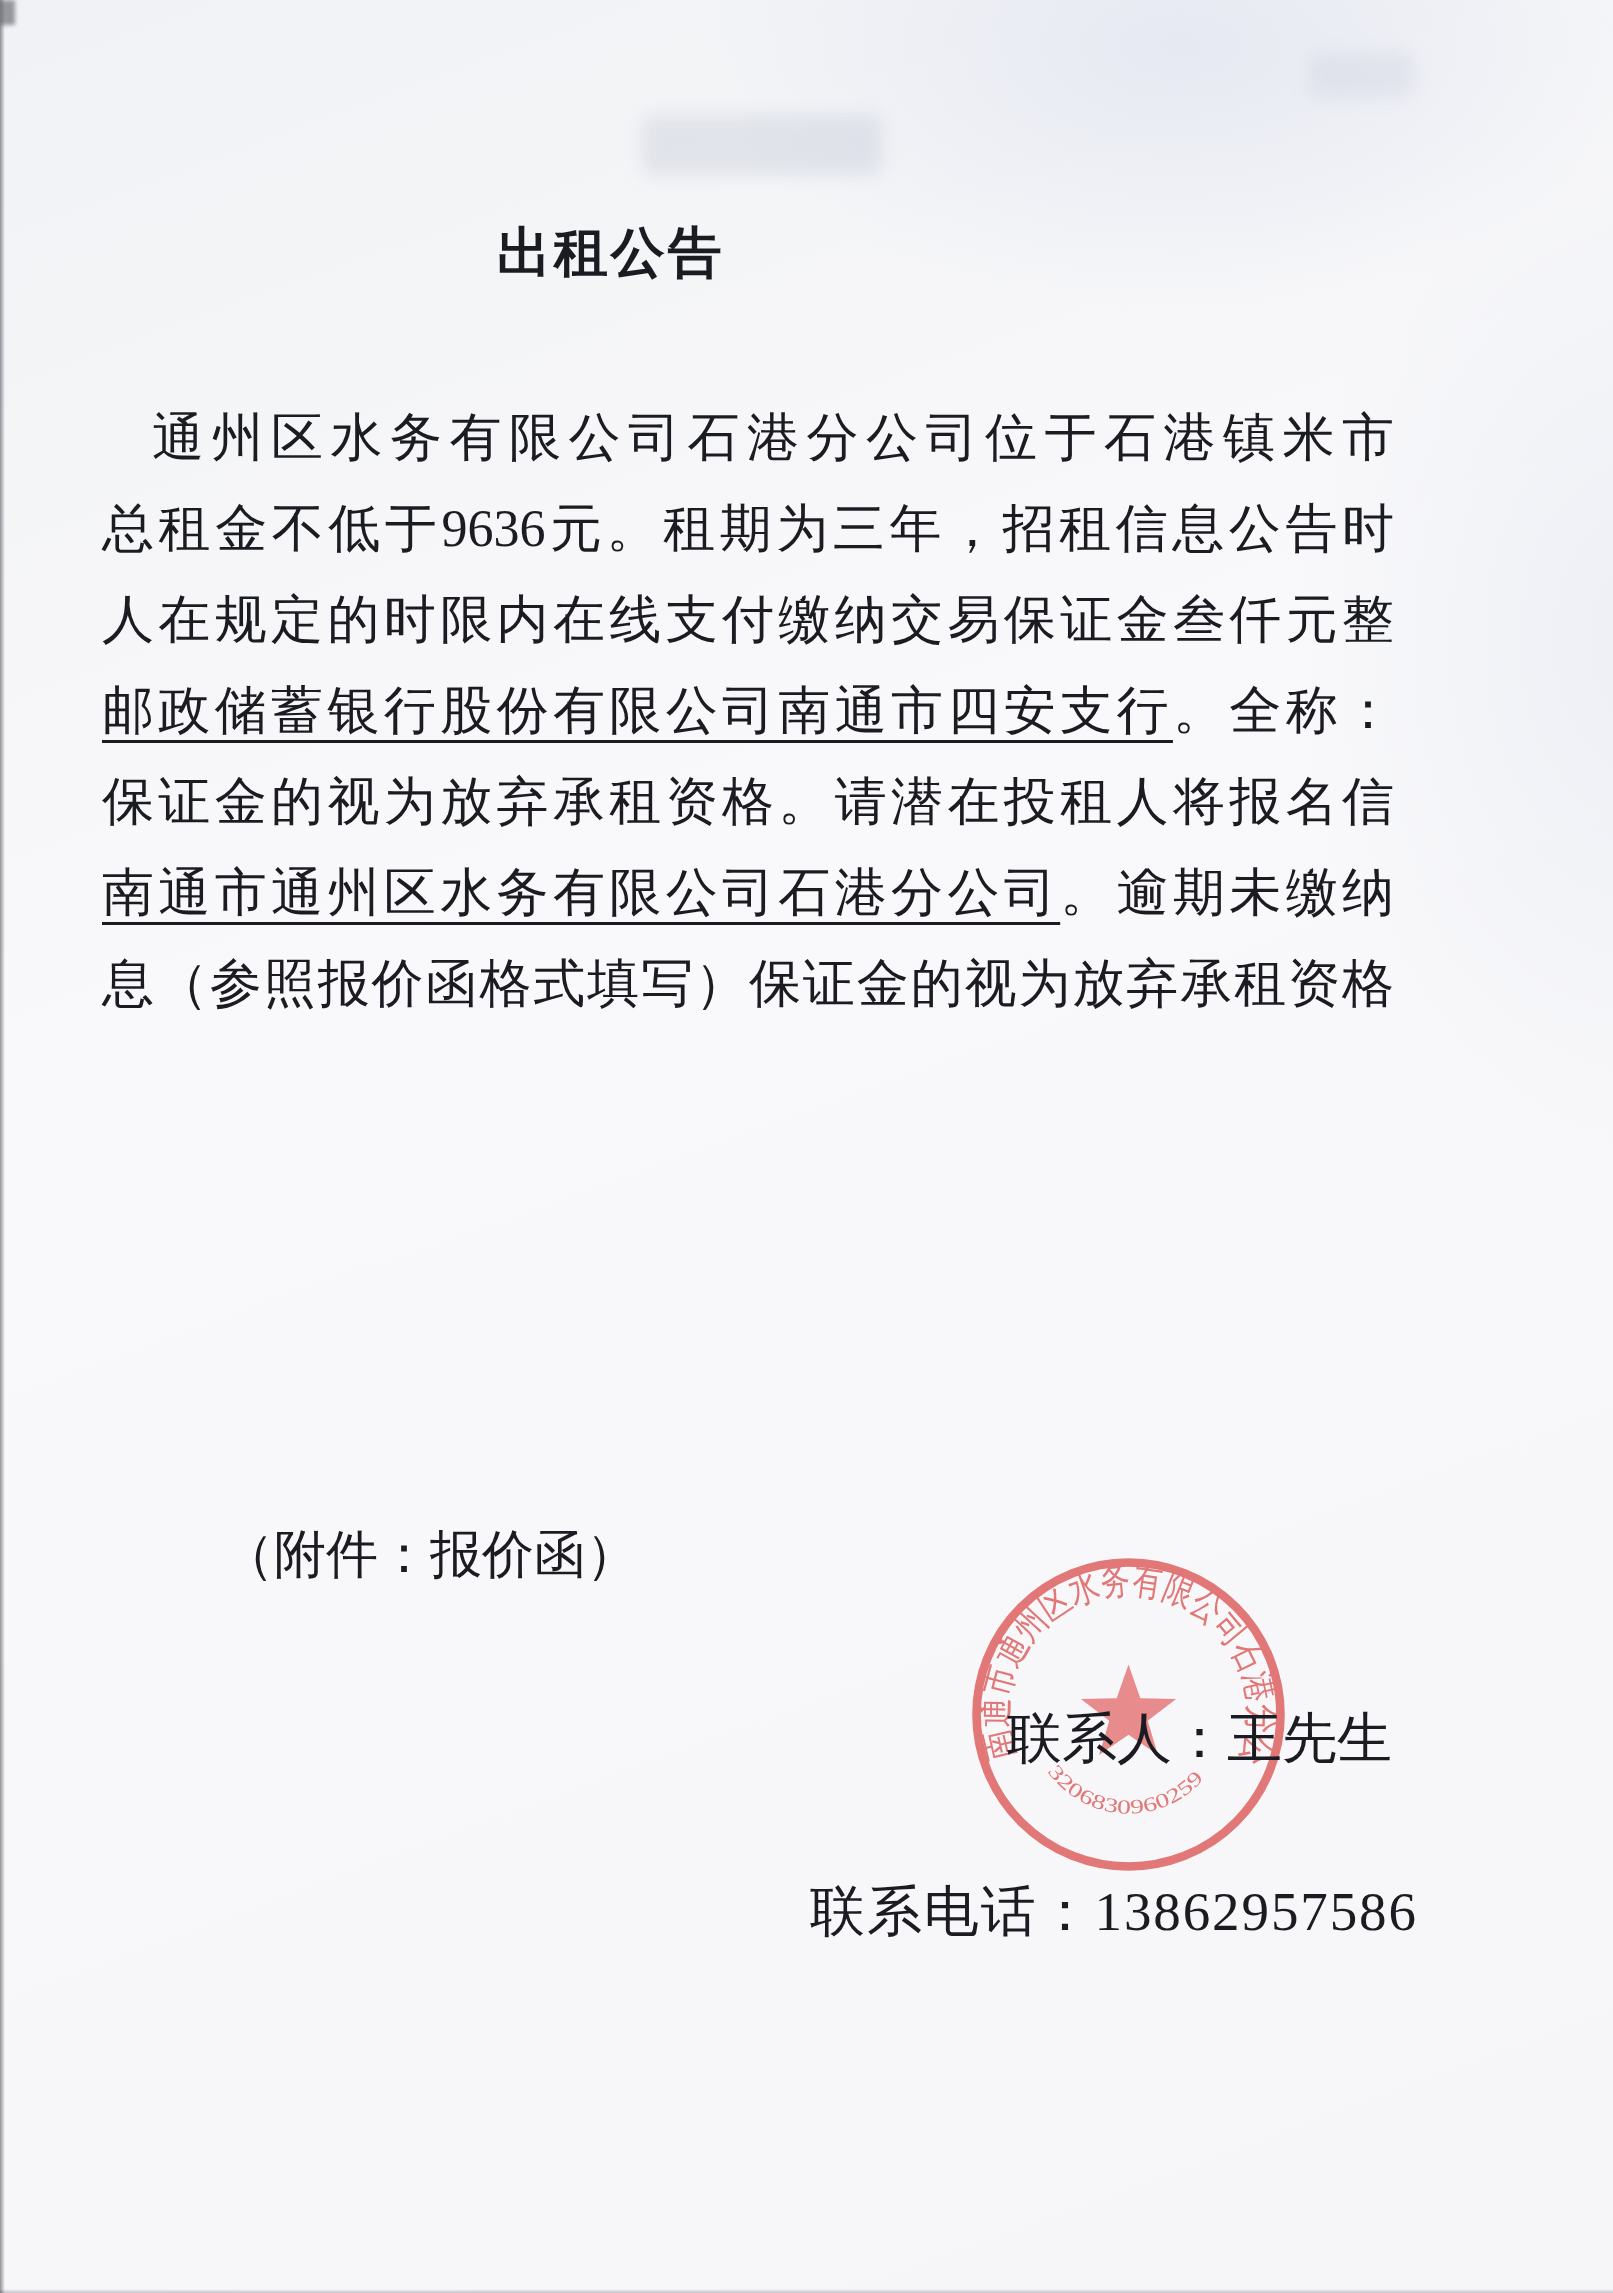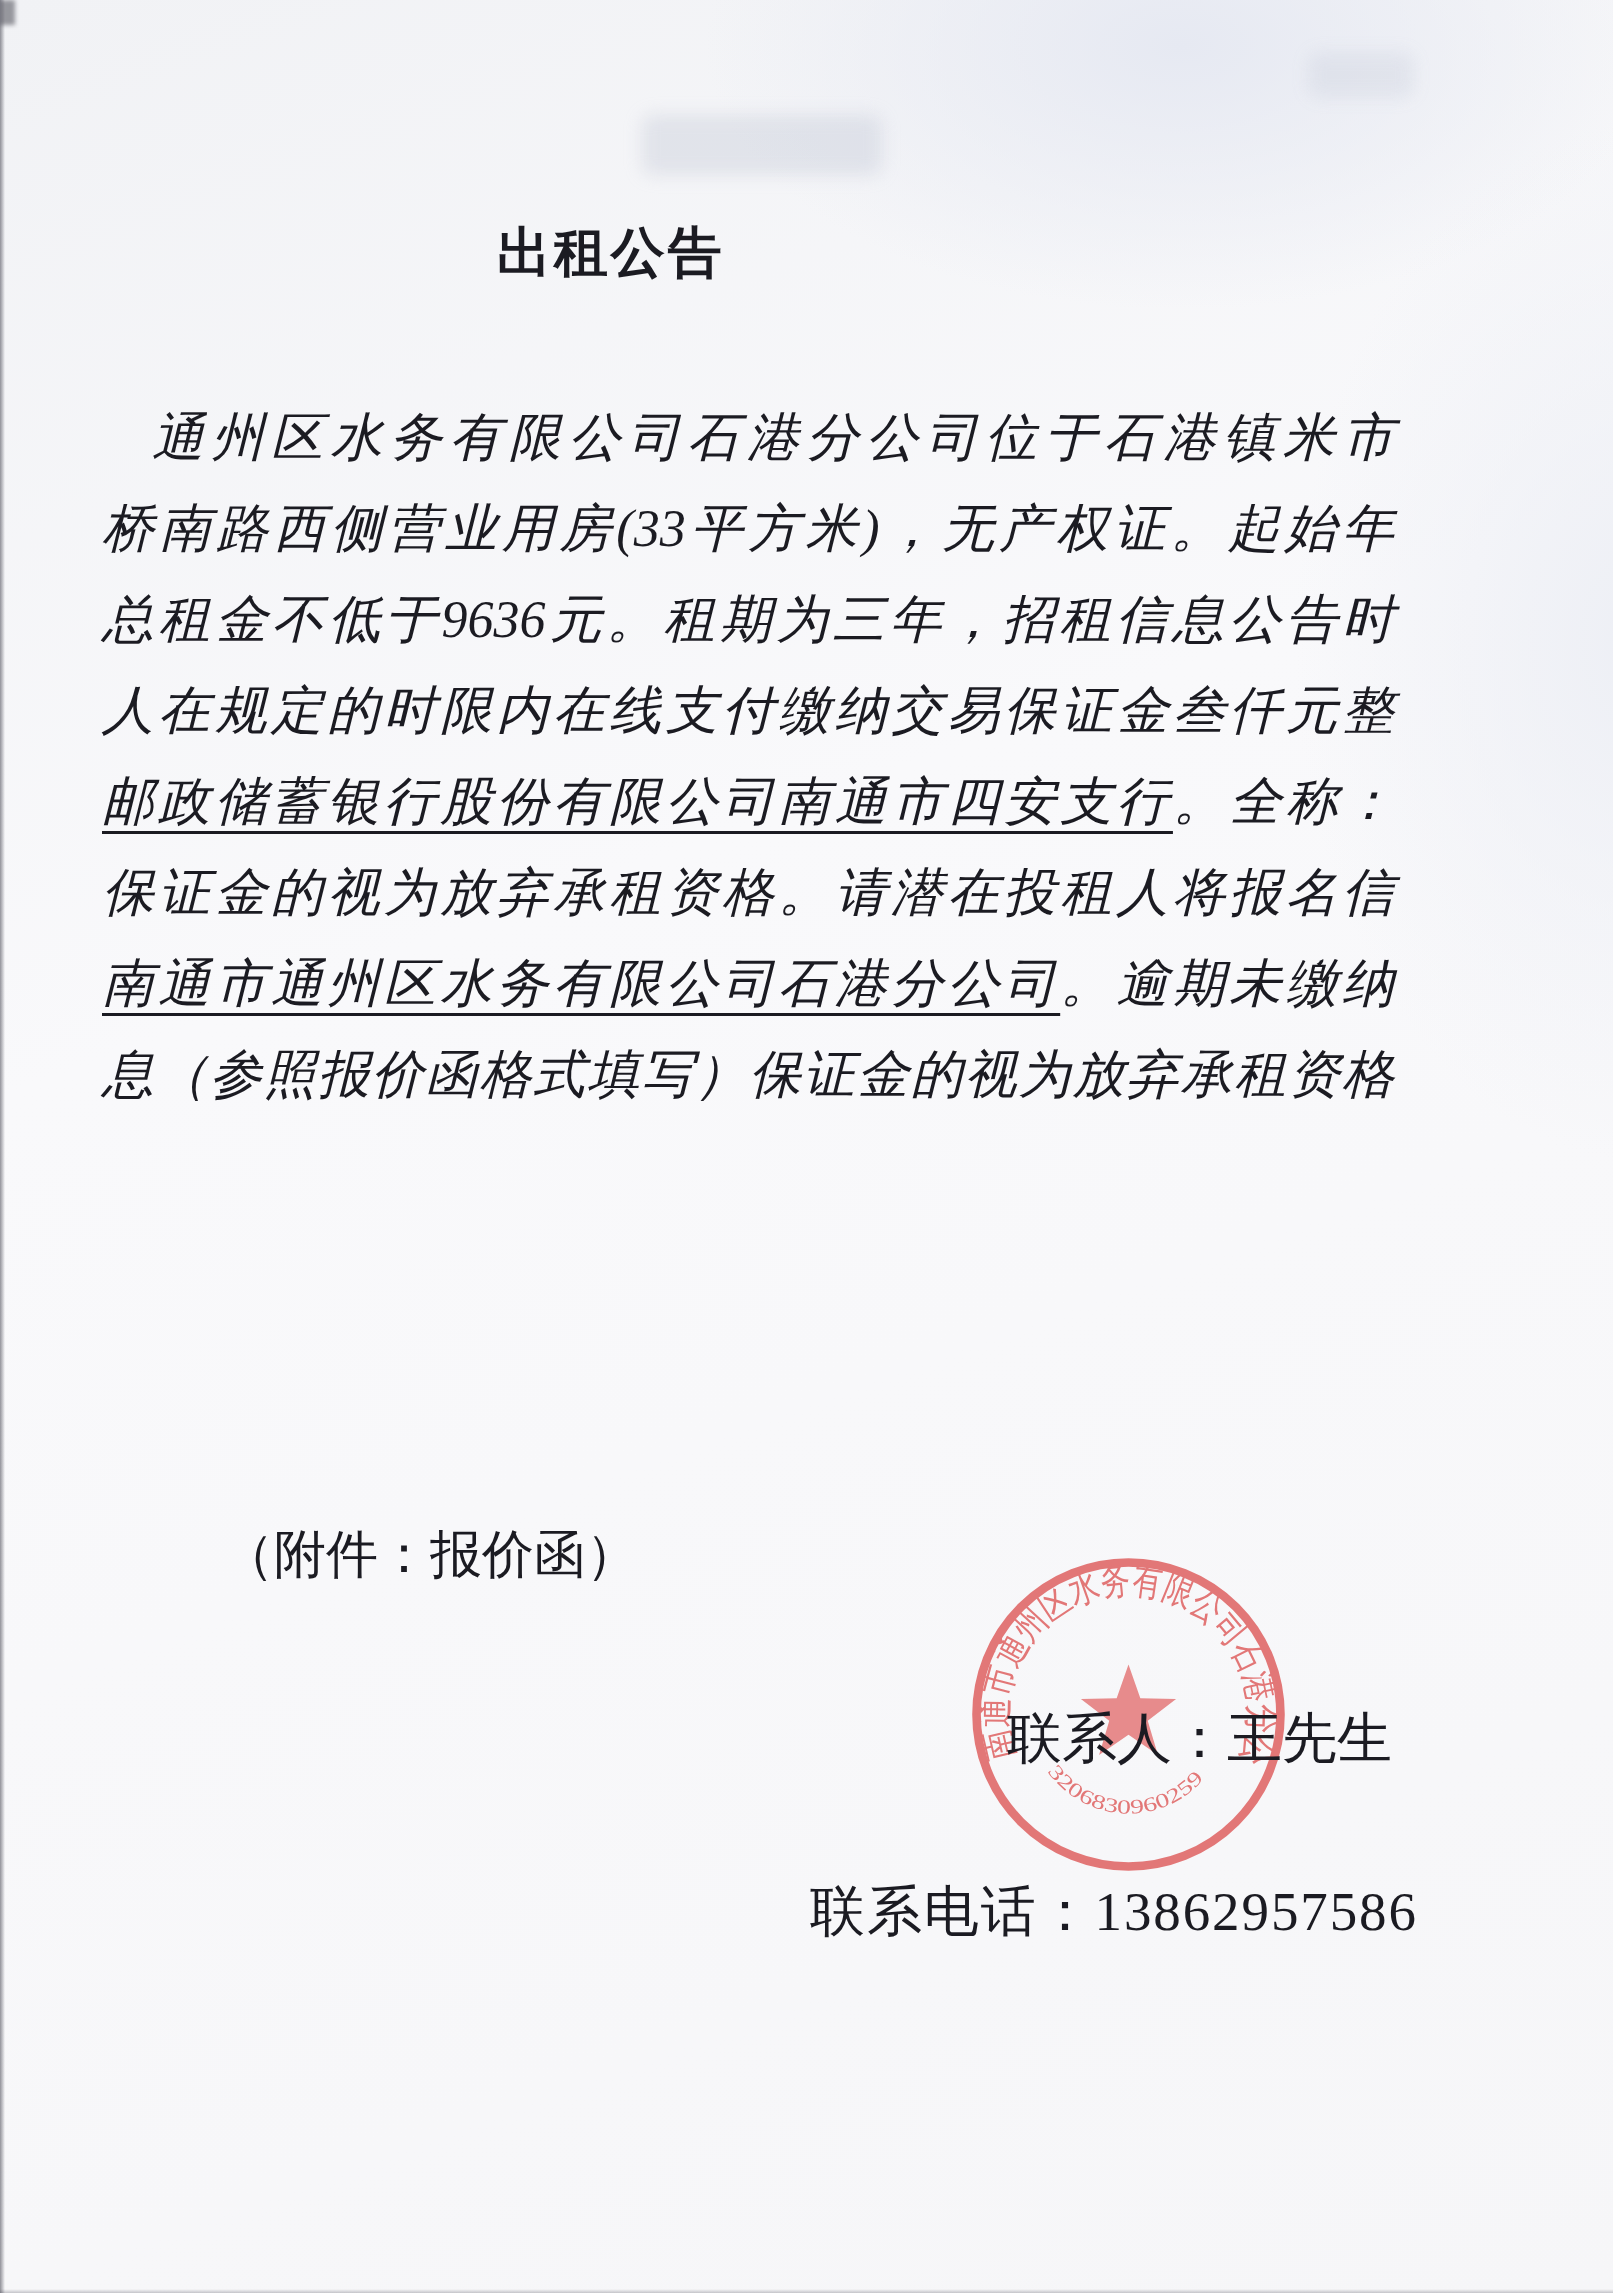--- a/index.html
+++ b/index.html
@@ -26,21 +26,21 @@
   .ghost{position:absolute;background:rgba(175,182,200,.28);filter:blur(8.6px);border-radius:11.5px;}
   .ghost.g1{left:642px;top:115px;width:240px;height:60px;}
   .ghost.g2{left:1308px;top:52px;width:106px;height:46px;opacity:.7;}
 
   .doc-title{
     position:absolute;left:497px;top:181px;
     font-size:54px;font-weight:bold;letter-spacing:2.9px;white-space:nowrap;
   }
   .body-text{
     position:absolute;left:102px;top:392px;width:1292px;
-    font-size:52px;line-height:91px;font-style:italic;
+    font-size:52px;line-height:91px;
   }
   .line{text-align:justify;text-justify:inter-character;white-space:nowrap;}
   .line.just{text-align-last:justify;}
   .line.indent{text-indent:50px;}
   .u{text-decoration:underline;text-underline-offset:11.5px;text-decoration-thickness:2.9px;}
 
   .attachment{
     position:absolute;left:222px;top:1520px;
     font-size:52px;white-space:nowrap;
   }
@@ -66,21 +66,20 @@
   <div class="edge-left"></div>
   <div class="edge-bottom"></div>
   <div class="corner-mark"></div>
   <div class="ghost g1"></div>
   <div class="ghost g2"></div>
 
   <h1 class="doc-title">出租公告</h1>
 
   <div class="body-text">
       <div class="line just indent"><span>通州区水务有限公司石港分公司位于石港镇米市</span></div>
-      <div class="line just"><span>桥南路西侧营业用房(33平方米)，无产权证。起始年</span></div>
       <div class="line just"><span>总租金不低于9636元。租期为三年，招租信息公告时</span></div>
       <div class="line just"><span>人在规定的时限内在线支付缴纳交易保证金叁仟元整</span></div>
       <div class="line just"><span class="u">邮政储蓄银行股份有限公司南通市四安支行</span><span>。全称：</span></div>
       <div class="line just"><span>保证金的视为放弃承租资格。请潜在投租人将报名信</span></div>
       <div class="line just"><span class="u">南通市通州区水务有限公司石港分公司</span><span>。逾期未缴纳</span></div>
       <div class="line just"><span>息（参照报价函格式填写）保证金的视为放弃承租资格</span></div>
     </div>
 
   <div class="attachment">（附件：报价函）</div>
 

